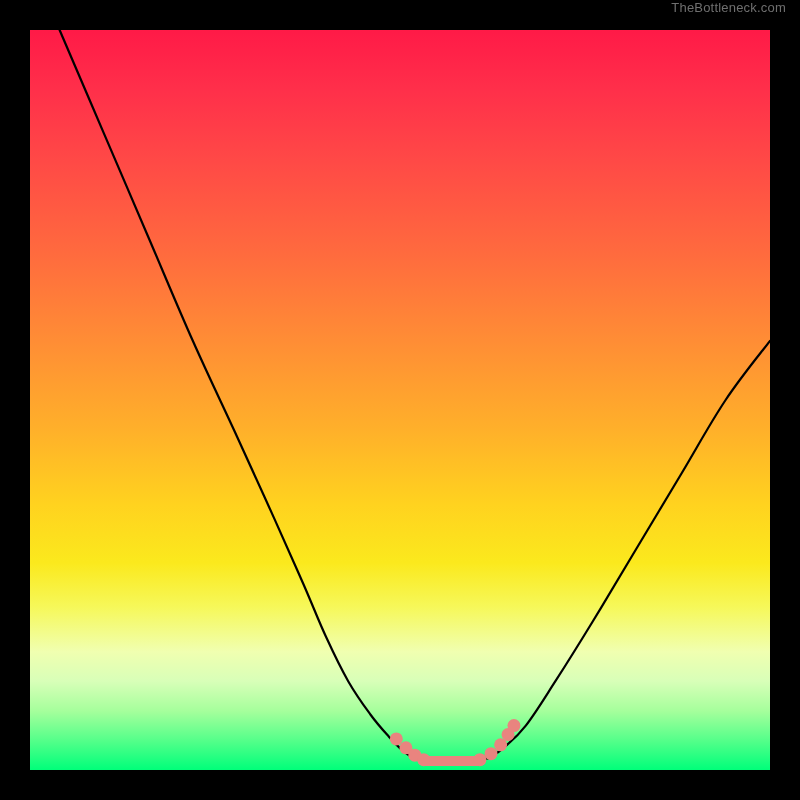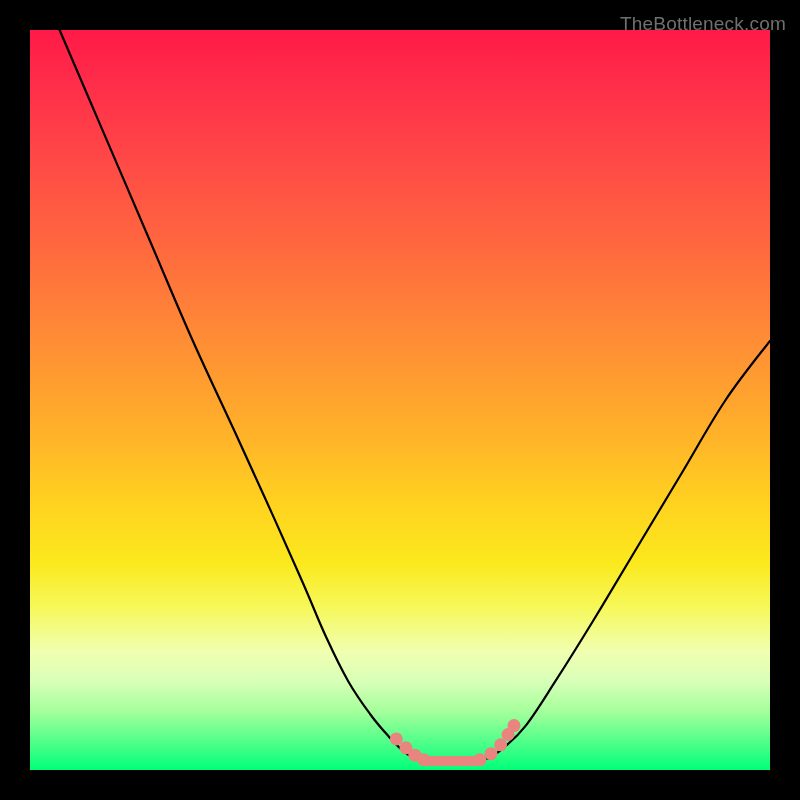--- a/index.html
+++ b/index.html
@@ -36,24 +36,24 @@
       #f6f85a 78%,
       #f0ffb0 84%,
       #d8ffb8 88%,
       #a6ff9c 92%,
       #55ff8a 96%,
       #00ff7a 100%
     );
   }
   .watermark {
     position: absolute;
-    top: 13px;
+    top: 0;
     right: 14px;
     color: #6f6f6f;
-    font-size: 19px;
+    font-size: 13px;
     font-weight: 500;
     letter-spacing: 0.2px;
     user-select: none;
   }
   
   svg.overlay {
     position: absolute;
     left: 0;
     top: 0;
     width: 740px;

